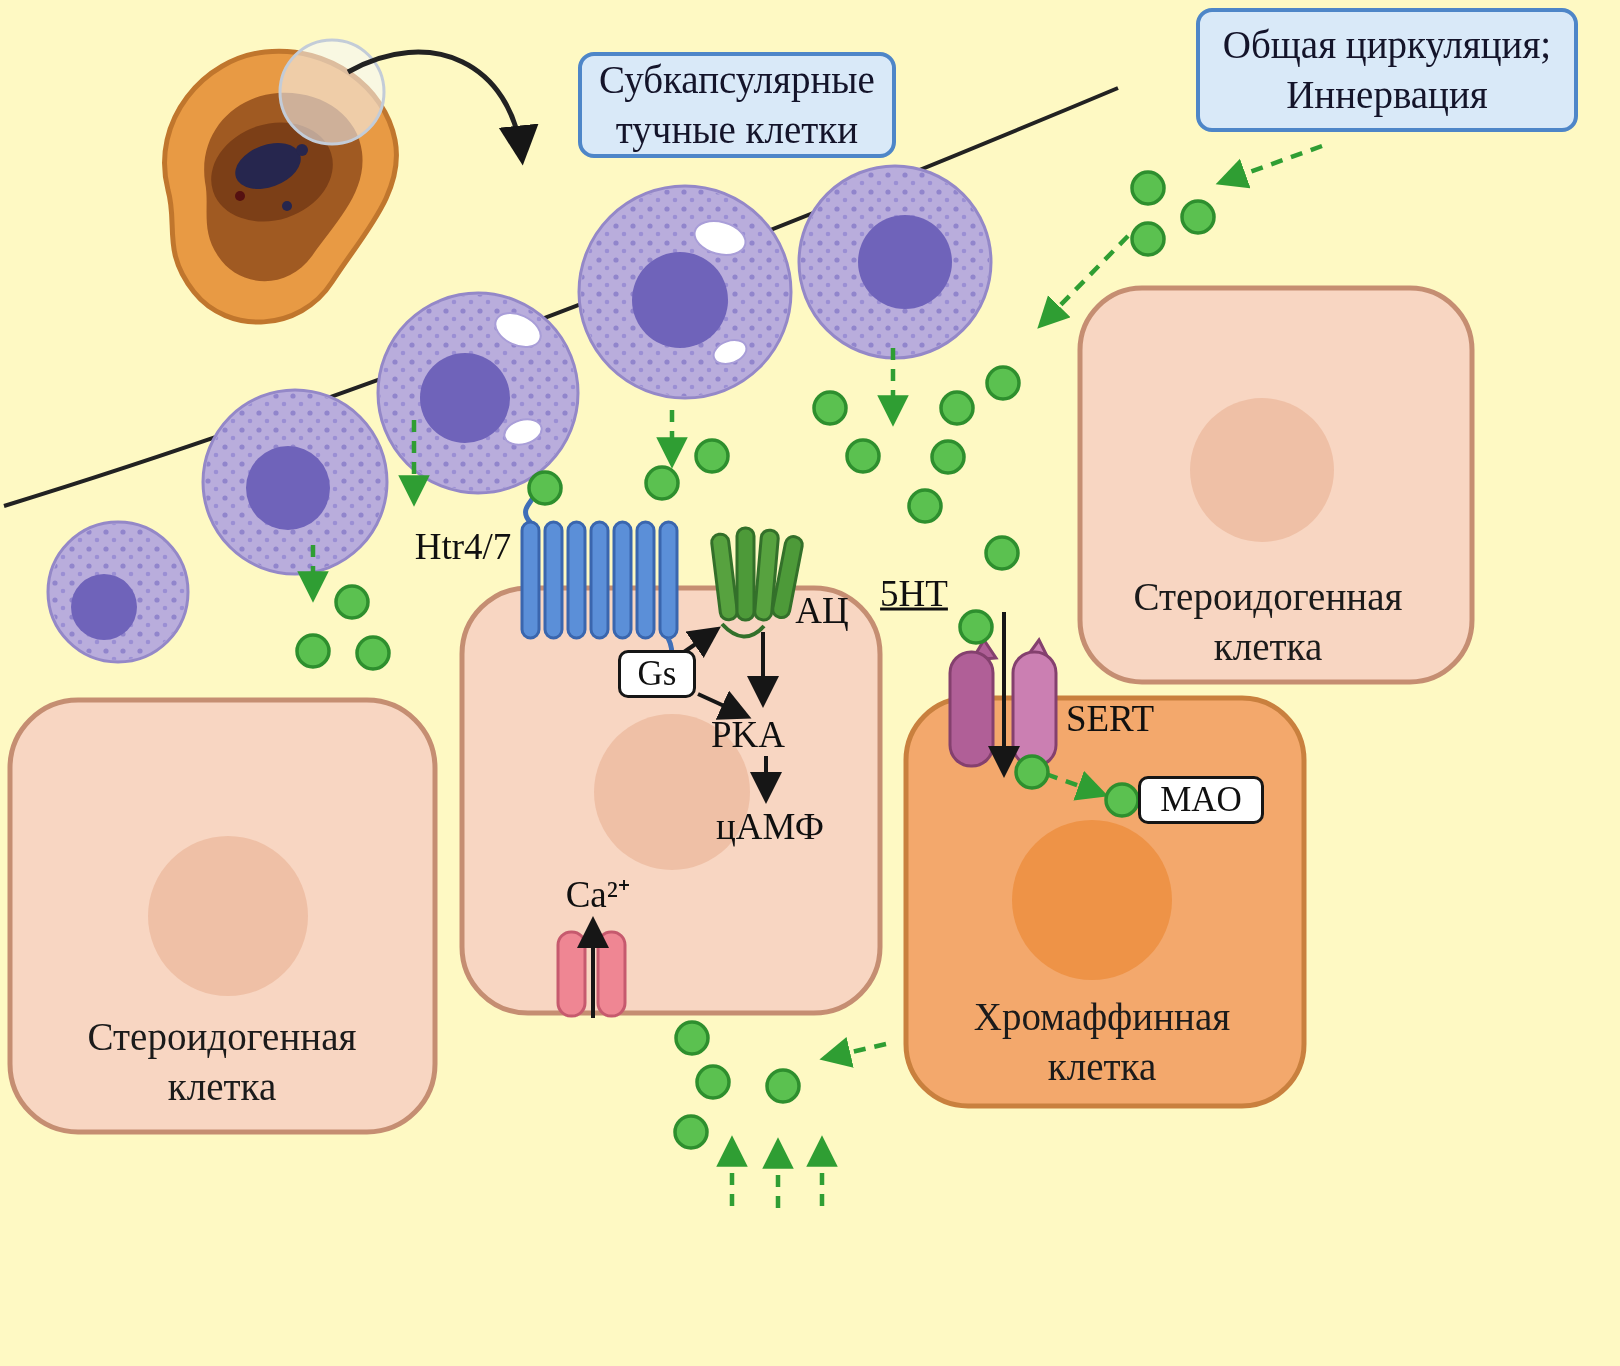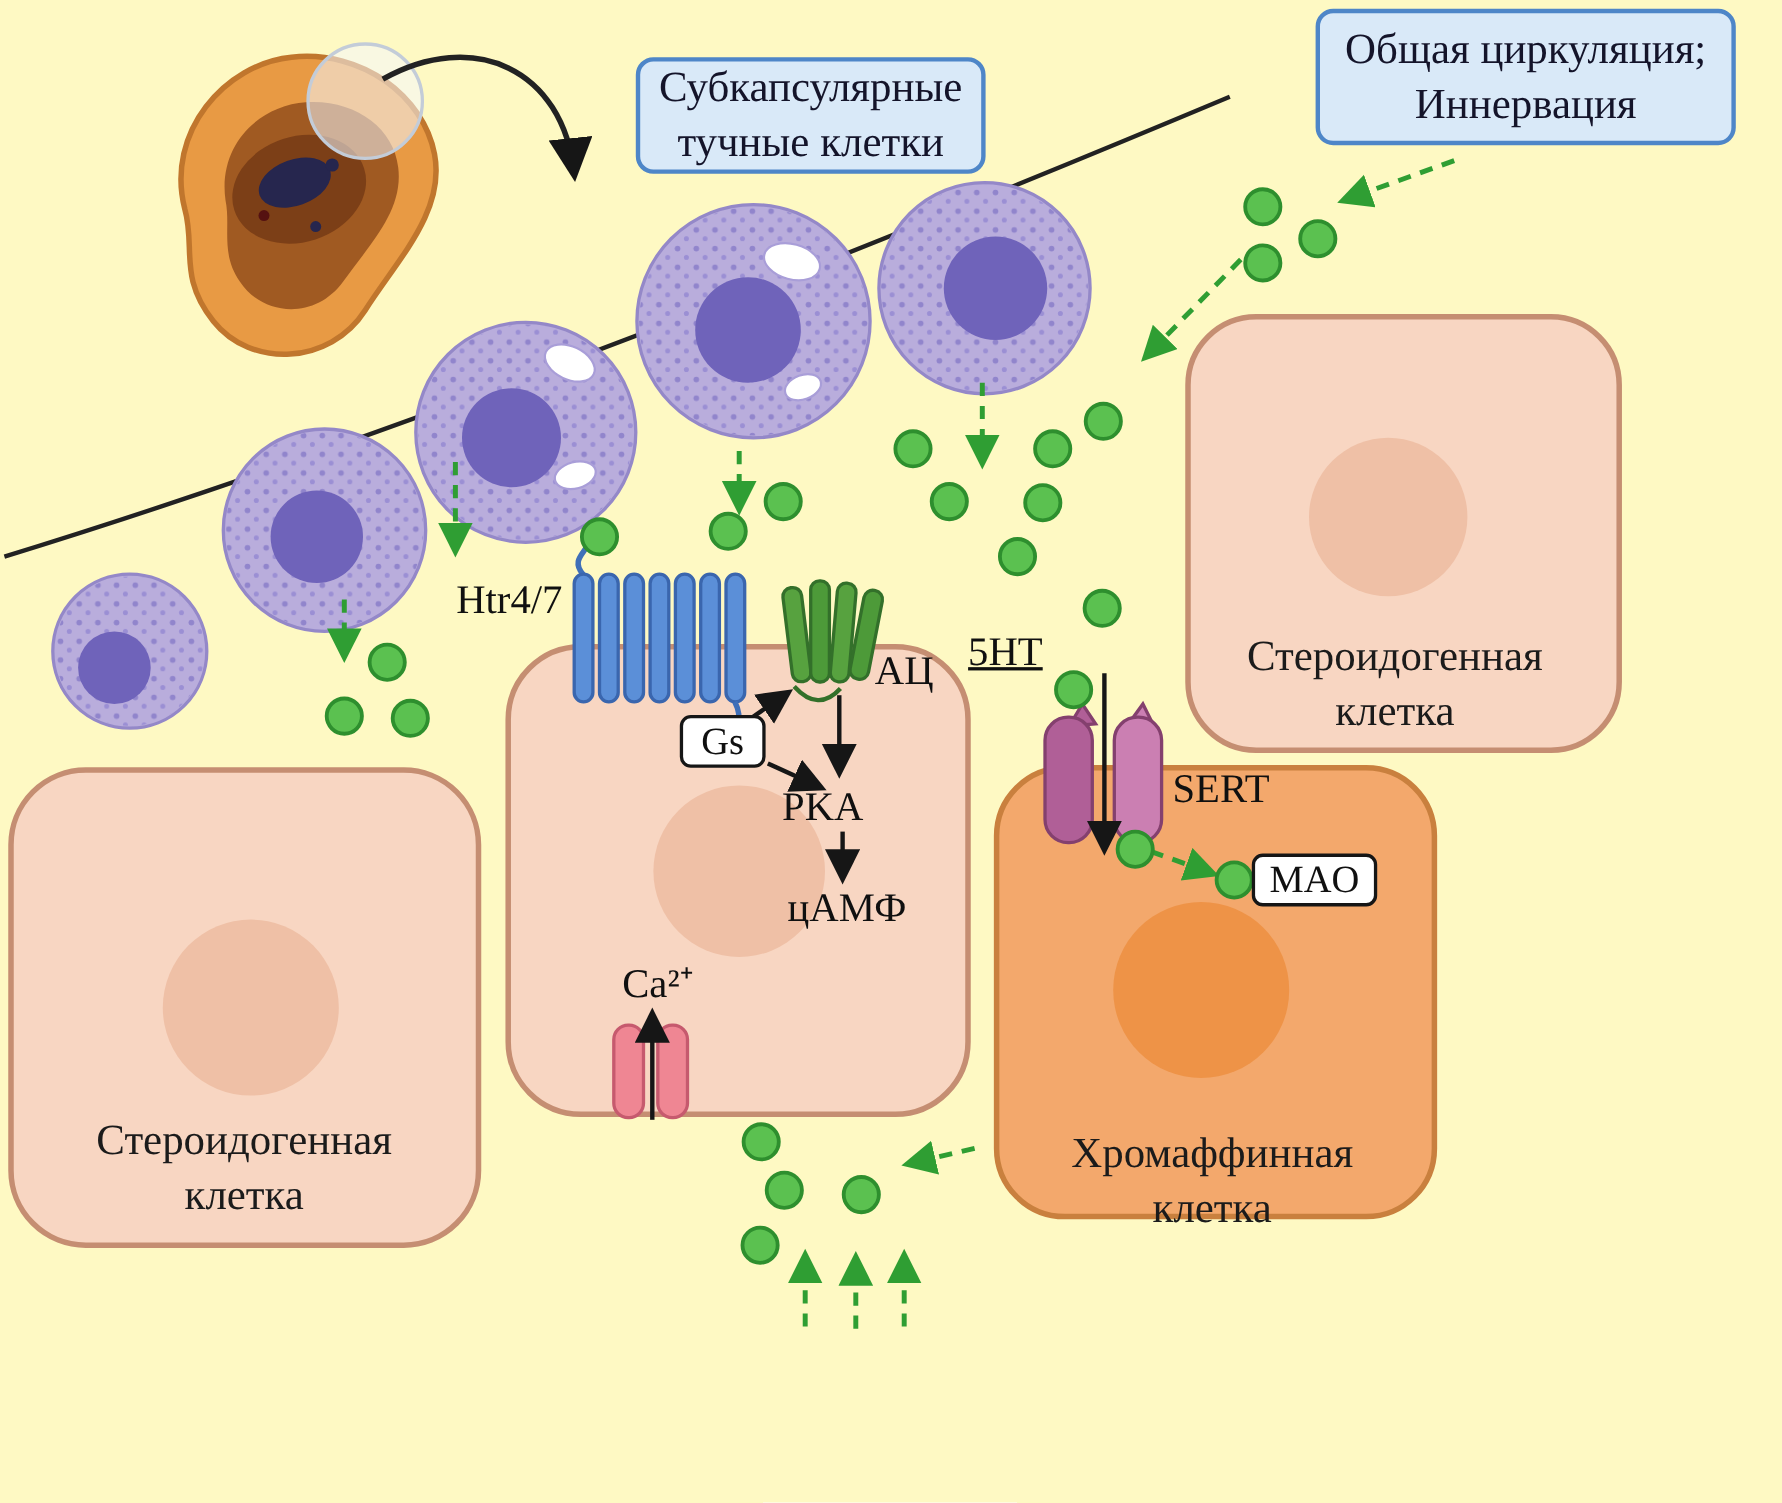--- a/index.html
+++ b/index.html
@@ -189,27 +189,27 @@
 
   <div class="callout" style="left:578px; top:52px; width:318px; height:106px;">Субкапсулярные
 тучные клетки</div>
   <div class="callout" style="left:1196px; top:8px; width:382px; height:124px;">Общая циркуляция;
 Иннервация</div>
 
   <div class="cell-label" style="left:222px; top:1062px;">Стероидогенная
 клетка</div>
   <div class="cell-label" style="left:1268px; top:622px;">Стероидогенная
 клетка</div>
-  <div class="cell-label" style="left:1102px; top:1042px;margin-top:32px;">Хромаффинная
+  <div class="cell-label" style="left:1102px; top:1042px;">Хромаффинная
 клетка</div>
 
   <div class="mol-label" style="left:463px; top:546px;">Htr4/7</div>
   <div class="mol-label" style="left:822px; top:610px;">АЦ</div>
   <div class="mol-label" style="left:748px; top:734px;">PKA</div>
   <div class="mol-label" style="left:770px; top:826px;">цАМФ</div>
   <div class="mol-label" style="left:598px; top:892px;">Ca²⁺</div>
   <div class="mol-label" style="left:914px; top:593px;text-decoration:underline;">5HT</div>
   <div class="mol-label" style="left:1110px; top:718px;">SERT</div>
 
   <div class="tag-box" style="left:618px; top:650px; width:78px; height:48px;">Gs</div>
-  <div class="tag-box" style="left:1138px; top:776px; width:114px; height:48px;">MAO</div>
+  <div class="tag-box" style="left:1138px; top:776px; width:126px; height:48px;">MAO</div>
 
 </div>
 
 </body></html>

